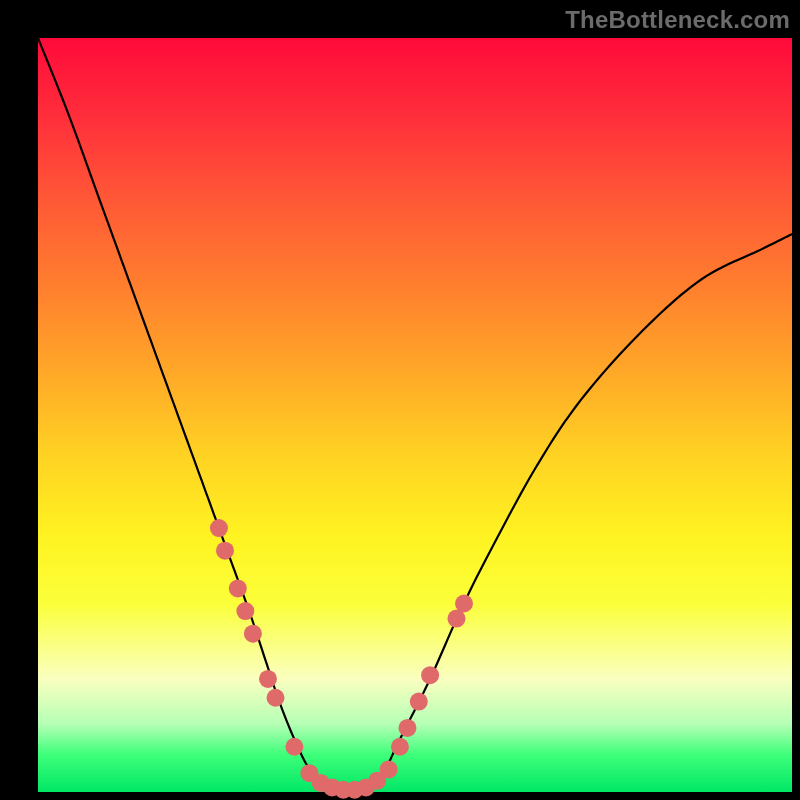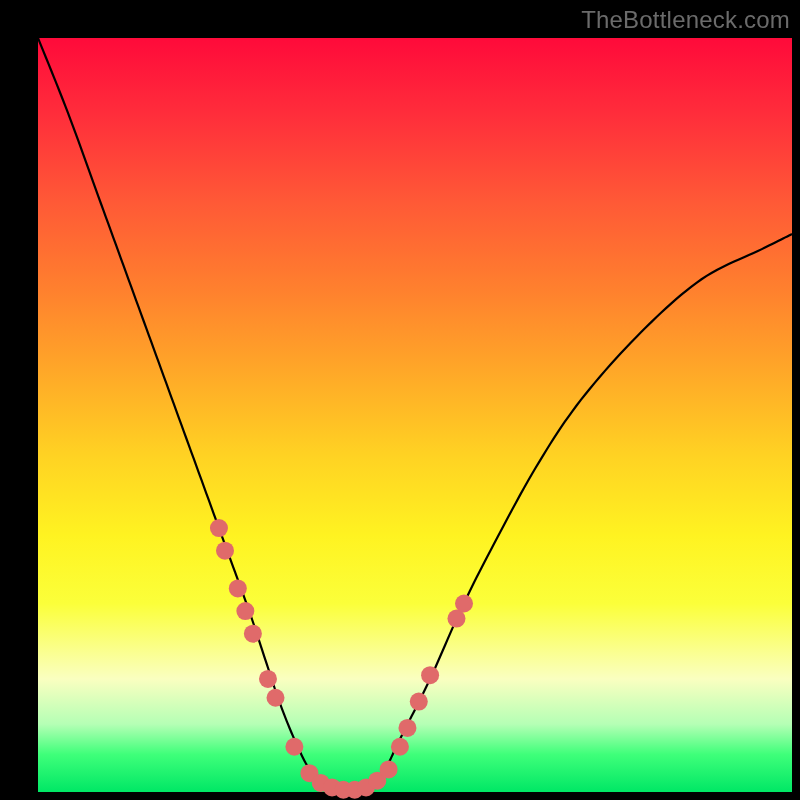--- a/index.html
+++ b/index.html
@@ -40,21 +40,21 @@
       #00e765 100%
     );
   }
   .watermark {
     position: absolute;
     top: 6px;
     right: 10px;
     color: #6b6b6b;
     font-size: 24px;
     letter-spacing: 0.2px;
-    font-weight: 400;
+    font-weight: 700;
     user-select: none;
   }
   svg.curve {
     position: absolute;
     left: 0;
     top: 0;
     width: 754px;
     height: 754px;
     overflow: visible;
   }

